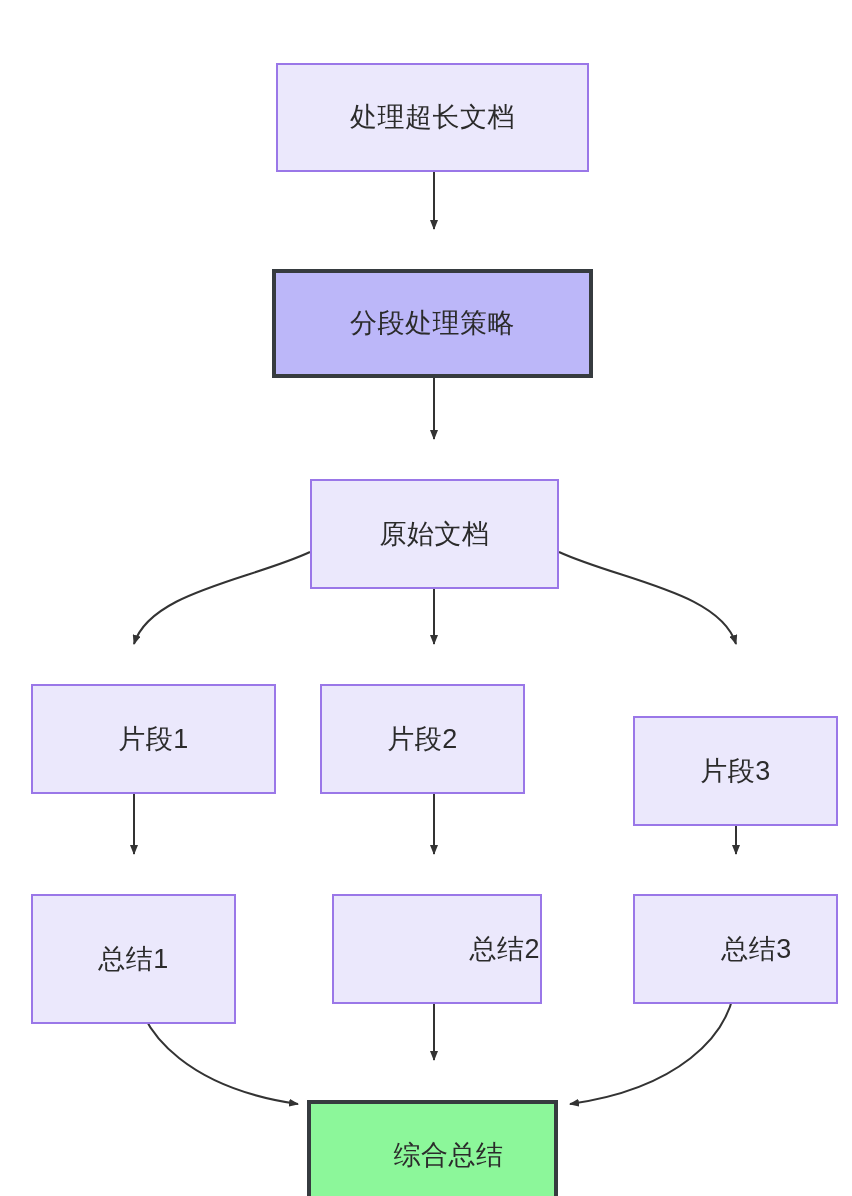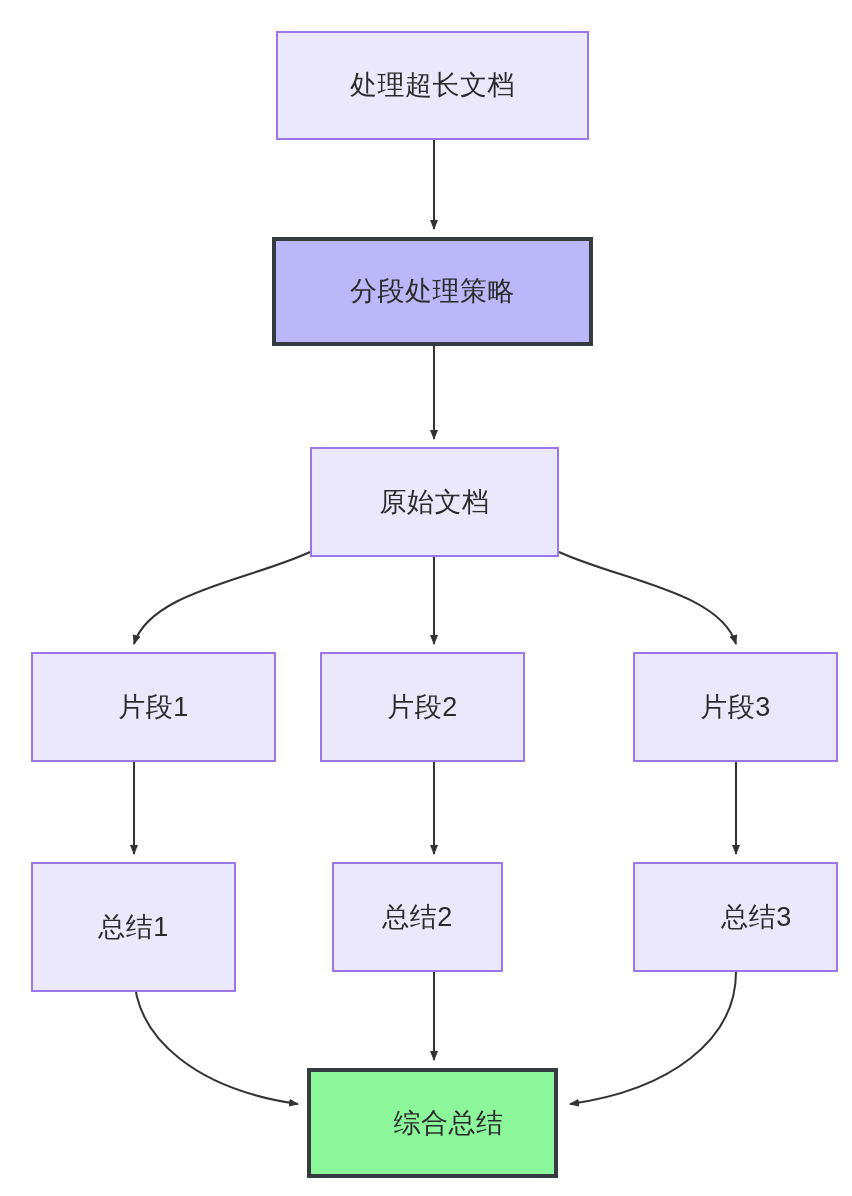--- a/index.html
+++ b/index.html
@@ -22,20 +22,21 @@
     height: 1196px;
   }
   .node {
     position: absolute;
     box-sizing: border-box;
     display: flex;
     align-items: center;
     justify-content: center;
     text-align: center;
     z-index: 2;
+    margin-top: 32px;
   }
   .node-default {
     background: #ebe8fc;
     border: 2px solid #9a77e8;
   }
   .node-emphasis {
     background: #bcb7f9;
     border: 4px solid #363b3f;
   }
   .node-final {
@@ -103,27 +104,27 @@
   </div>
   <div class="node node-default" style="left: 310px; top: 447px; width: 249px; height: 110px;">
     <span class="node-label">原始文档</span>
   </div>
   <div class="node node-default" style="left: 31px; top: 652px; width: 245px; height: 110px;">
     <span class="node-label">片段1</span>
   </div>
   <div class="node node-default" style="left: 320px; top: 652px; width: 205px; height: 110px;">
     <span class="node-label">片段2</span>
   </div>
-  <div class="node node-default" style="left: 633px; top: 652px; width: 205px; height: 110px;">
+  <div class="node node-default" style="left: 633px; top: 684px; width: 205px; height: 110px;">
     <span class="node-label">片段3</span>
   </div>
   <div class="node node-default" style="left: 31px; top: 862px; width: 205px; height: 130px;">
     <span class="node-label">总结1</span>
   </div>
-  <div class="node node-default" style="left: 332px; top: 862px; width: 171px; height: 110px;">
+  <div class="node node-default" style="left: 332px; top: 862px; width: 210px; height: 110px; justify-content: flex-end;">
     <span class="node-label">总结2</span>
   </div>
   <div class="node node-default" style="left: 633px; top: 862px; width: 205px; height: 110px; padding-left: 42px;">
     <span class="node-label">总结3</span>
   </div>
   <div class="node node-final" style="left: 307px; top: 1068px; width: 251px; height: 110px;">
     <span class="node-label">综合总结</span>
   </div>
 
 </div>

